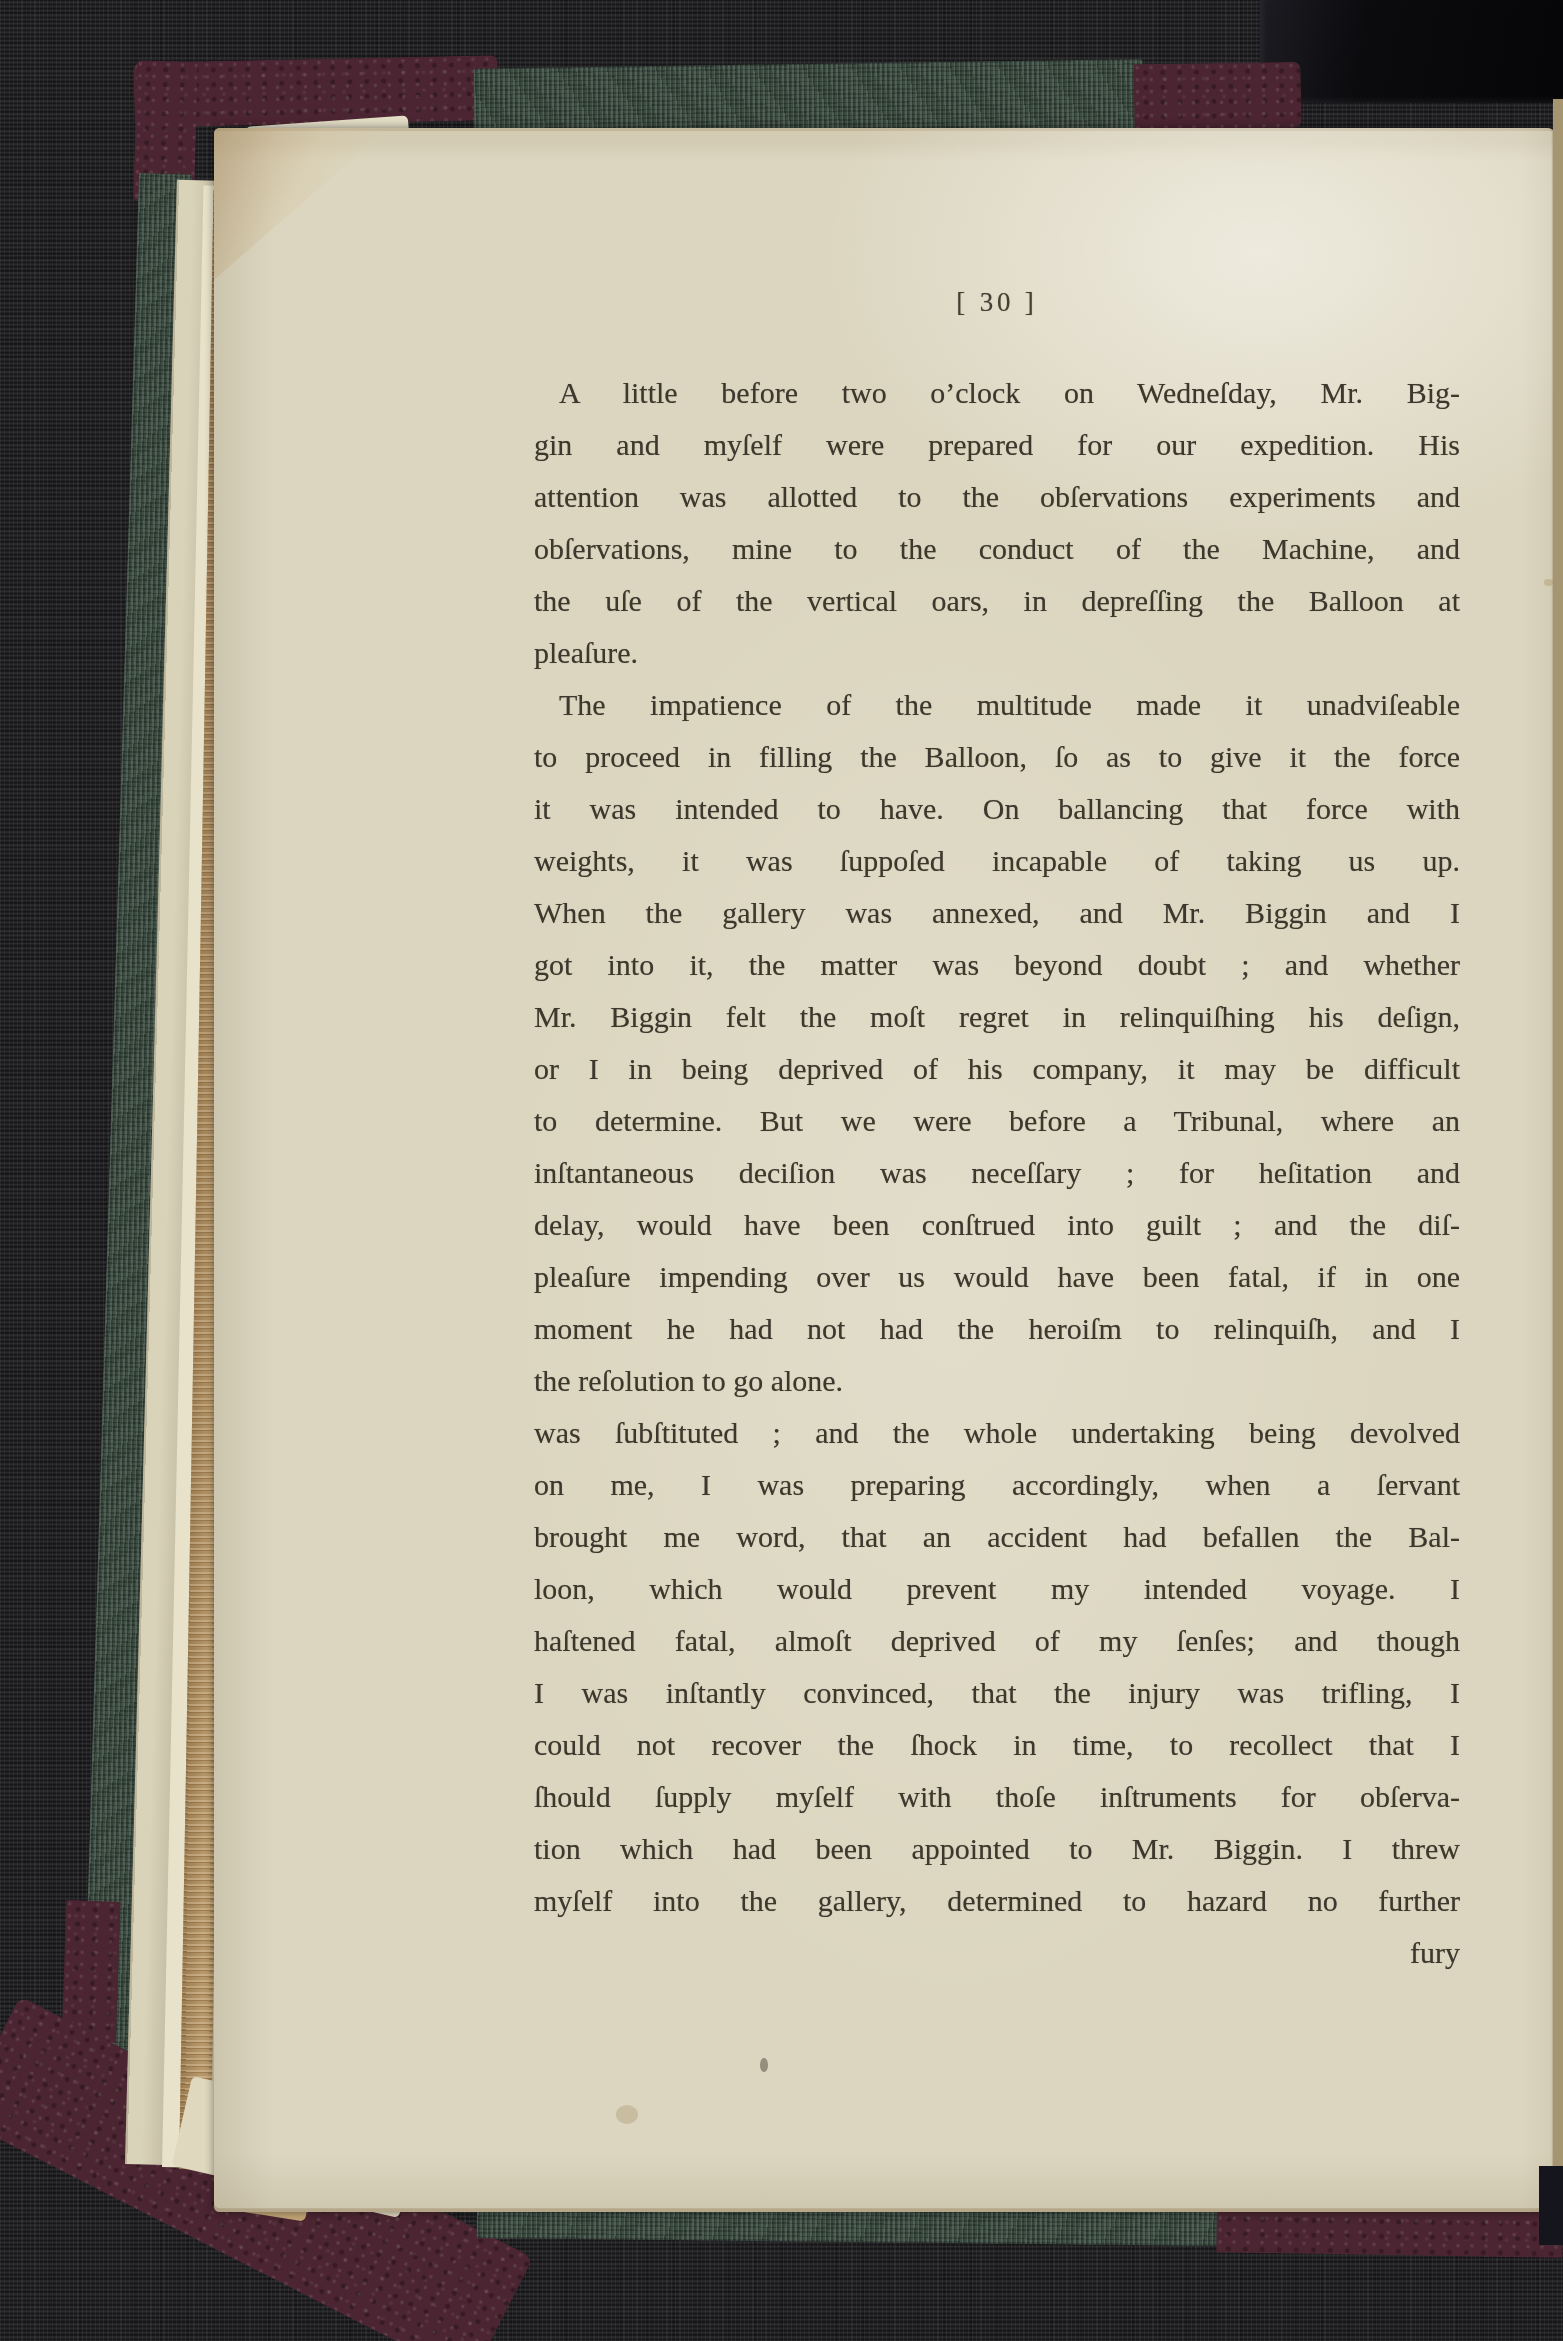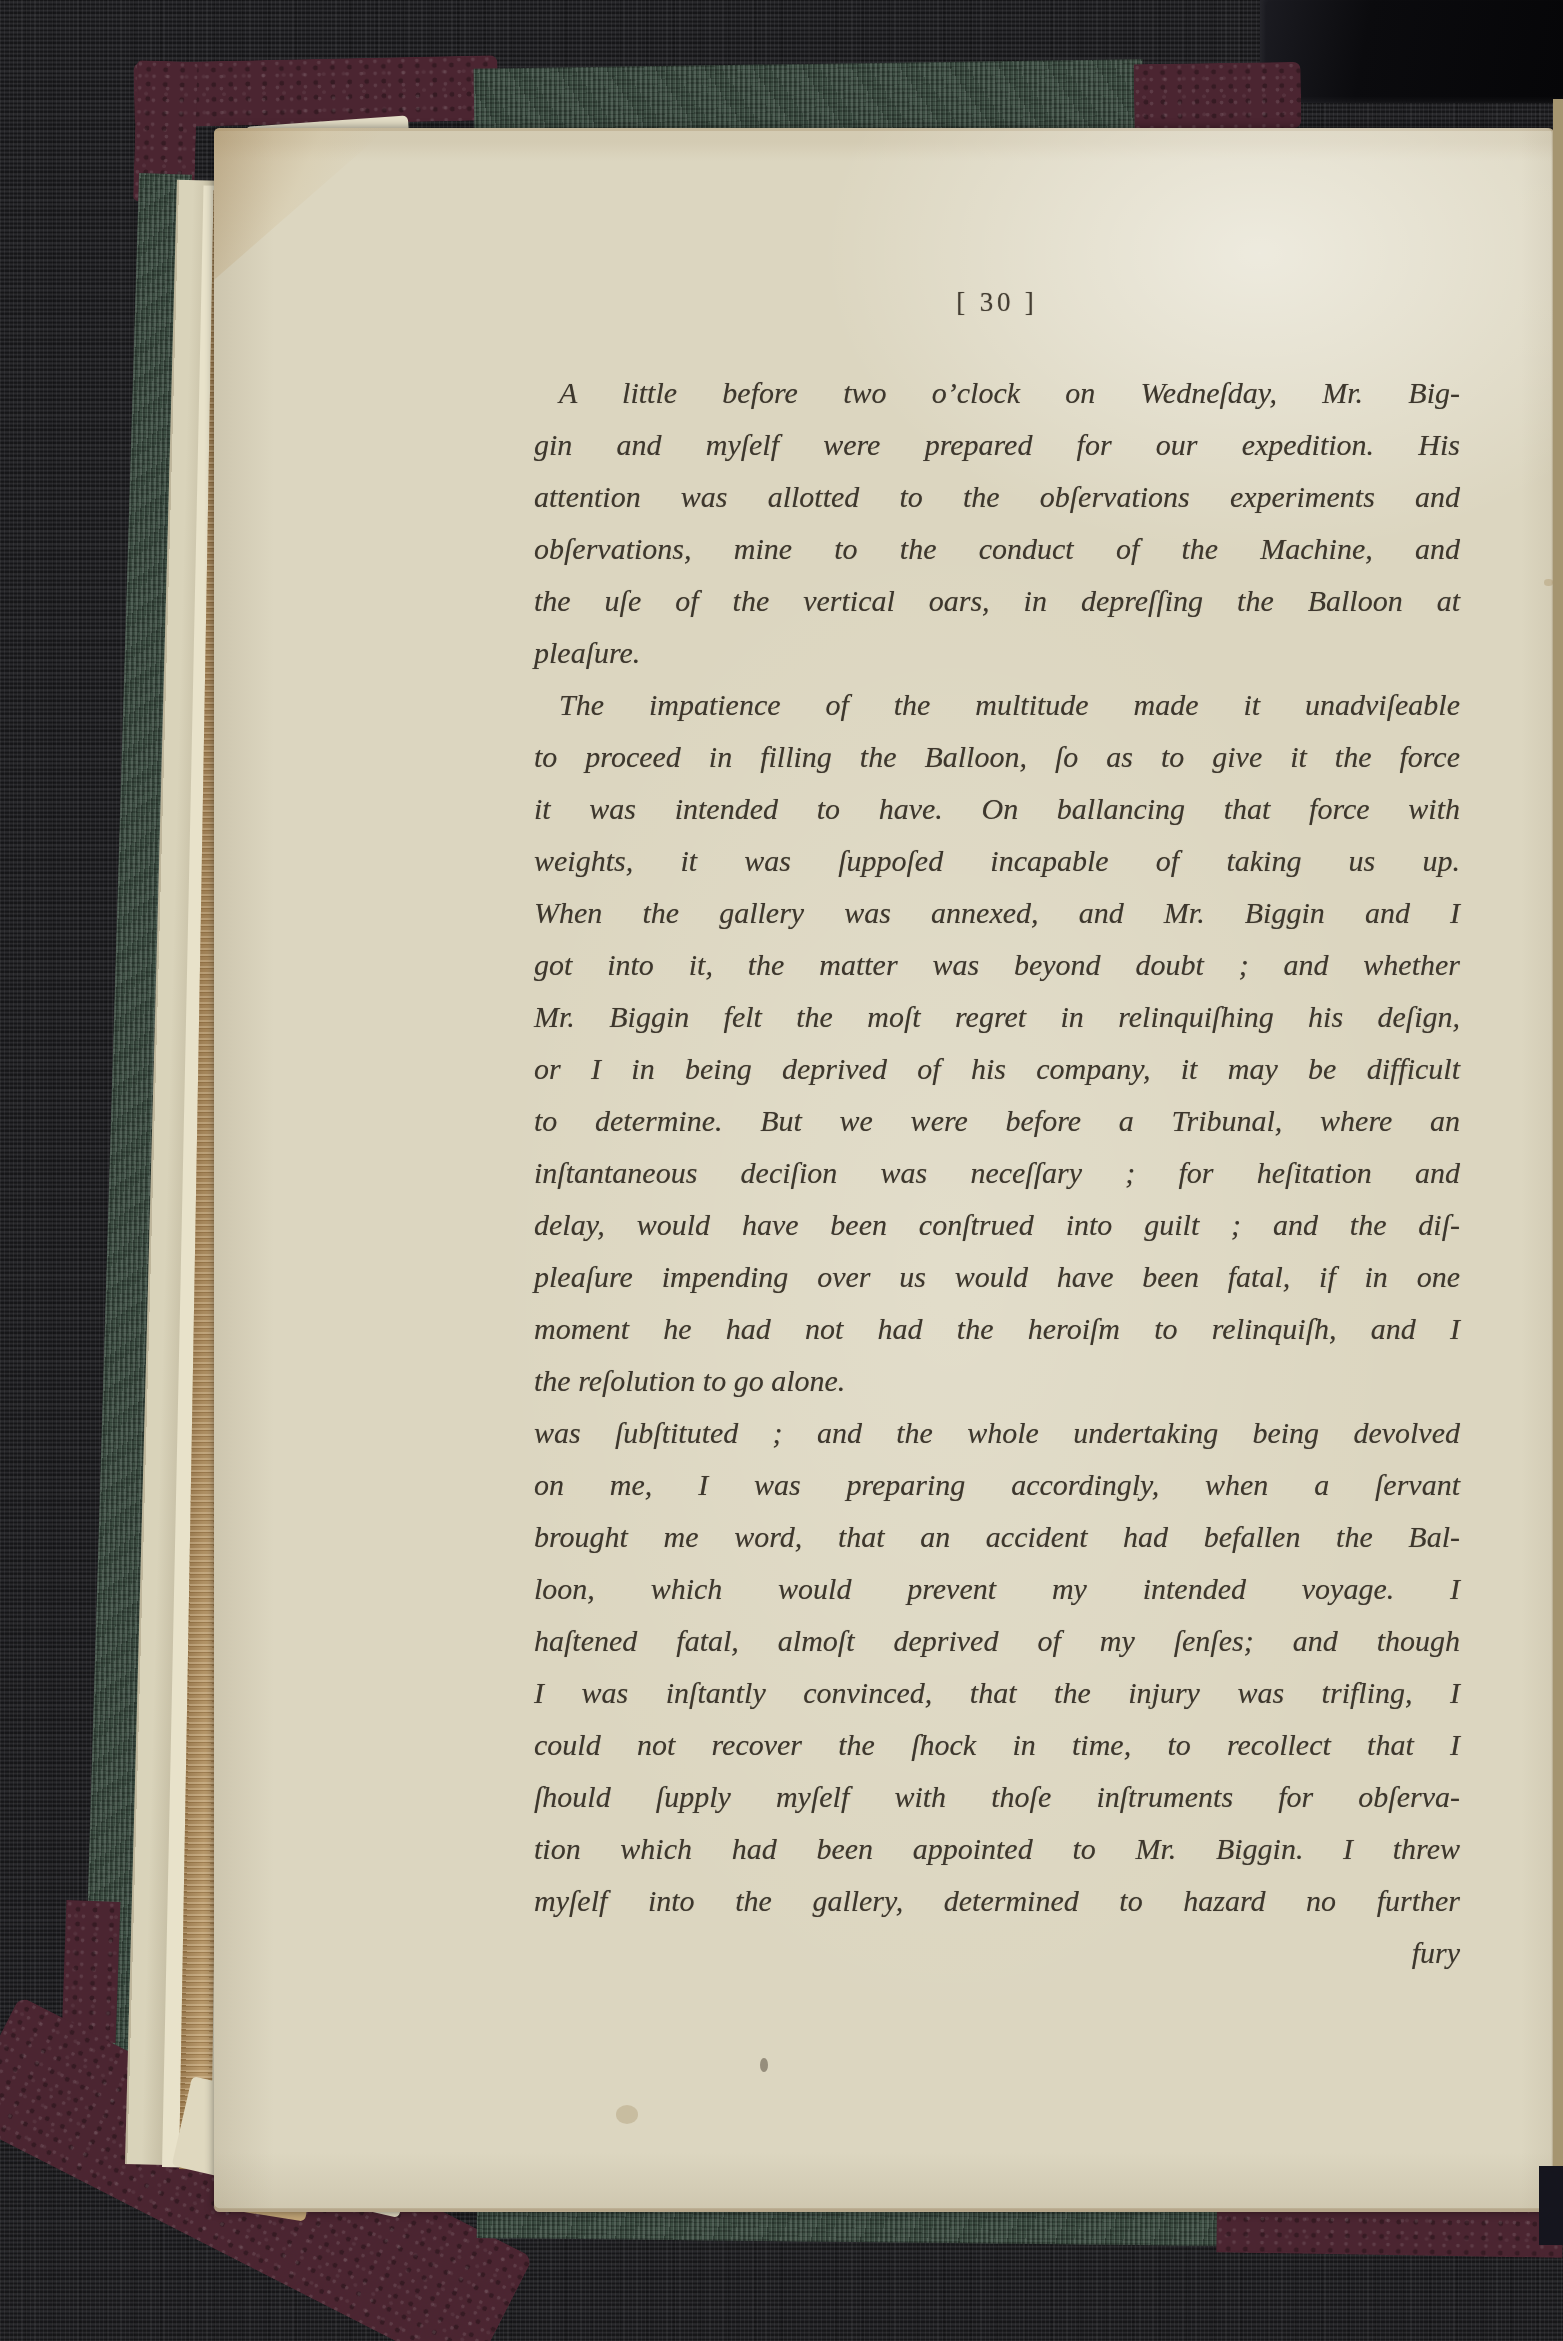--- a/index.html
+++ b/index.html
@@ -84,21 +84,21 @@
   .corner-shade{position:absolute;left:0;top:0;width:174px;height:152px;
     background:linear-gradient(115deg, rgba(170,140,95,.5), rgba(210,190,150,.25) 45%, transparent 70%);
     clip-path:polygon(0 0,100% 0,0 100%);border-top-left-radius:5.4px;}
 
   
   .folio{position:absolute;left:320px;top:161px;width:926px;text-align:center;
     font-size:27px;line-height:1;letter-spacing:3.8px;color:#443e33;
     text-shadow:0 0 1.1px rgba(64,58,45,.4);}
   .textblock{position:absolute;left:320px;top:239px;width:926px;
     font-size:30px;line-height:52px;color:#3d372d;text-shadow:0 0 0.8px rgba(61,55,45,.45);}
-  .line{height:52px;white-space:nowrap;text-align:justify;text-align-last:justify;font-style:italic;}
+  .line{height:52px;white-space:nowrap;text-align:justify;text-align-last:justify;}
   .line.left{text-align-last:left;}
   .line.right{text-align-last:right;}
   .line.indent{text-indent:25px;}
 
   .stain{position:absolute;border-radius:50%;}
   .stain.a{left:546px;top:1930px;width:7.6px;height:14px;background:rgba(80,70,55,.5);}
   .stain.b{left:402px;top:1977px;width:22px;height:18.5px;background:rgba(150,125,80,.28);}
   .stain.c{left:1330px;top:451px;width:8.7px;height:6.5px;background:rgba(160,130,80,.3);}
 
   

